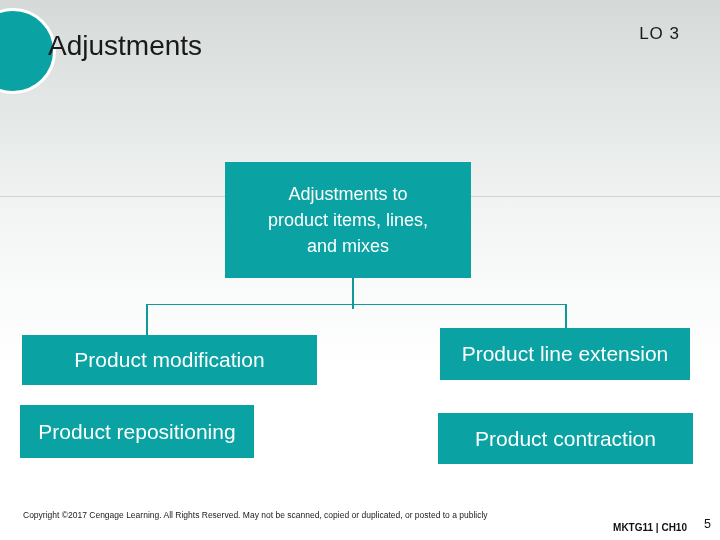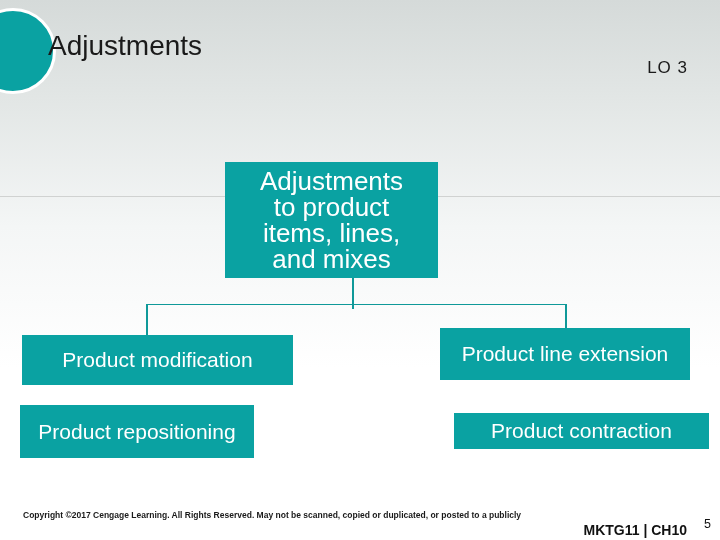--- a/index.html
+++ b/index.html
@@ -22,74 +22,72 @@
   .slide-title {
     position: absolute;
     left: 48px; top: 30px;
     font-size: 28px;
     font-weight: normal;
     color: #1a1a1a;
     white-space: nowrap;
   }
   .lo-badge {
     position: absolute;
-    right: 32px; top: 24px;
+    right: 40px; top: 24px;
     font-size: 17px;
     color: #1a1a1a;
     letter-spacing: 1px;
     white-space: nowrap;
-    margin-top: 34px;
   }
   .divider {
     position: absolute;
     left: 0; top: 196px;
     width: 720px; height: 1px;
     background: #d0d2d1;
   }
   .node {
     position: absolute;
     background: #0aa2a2;
     color: #ffffff;
     display: flex;
     align-items: center;
     justify-content: center;
     text-align: center;
   }
   .node-root {
     left: 225px; top: 162px;
-    width: 213px; height: 116px;
-    font-size: 26px;
+    width: 246px; height: 116px;
+    font-size: 18px;
     line-height: 26px;
     padding: 0 40px;
     box-sizing: border-box;
   }
   .node-child { font-size: 21px; }
-  #node-modification  { left: 22px;  top: 335px; width: 271px; height: 50px; }
+  #node-modification  { left: 22px;  top: 335px; width: 295px; height: 50px; }
   #node-extension     { left: 440px; top: 328px; width: 250px; height: 52px; }
   #node-repositioning { left: 20px;  top: 405px; width: 234px; height: 53px; }
-  #node-contraction   { left: 454px; top: 413px; width: 255px; height: 36px; }
+  #node-contraction   { left: 438px; top: 413px; width: 255px; height: 51px; }
   .connector { position: absolute; background: #0f9999; }
   .conn-stem   { left: 352px; top: 278px; width: 1.5px; height: 26px; }
   .conn-hbar   { left: 146px; top: 303.5px; width: 420px; height: 1.5px; }
   .conn-stub   { left: 352px; top: 304px; width: 1.5px; height: 5px; }
   .conn-left   { left: 146px; top: 304px; width: 1.5px; height: 32px; }
   .conn-right  { left: 565px; top: 304px; width: 1.5px; height: 25px; }
   .copyright {
     position: absolute;
     left: 23px; top: 509px;
     font-size: 8.5px;
     line-height: 13px;
     color: #1a1a1a;
     white-space: nowrap;
-    font-weight: bold;
   }
   .course-code {
     position: absolute;
     right: 33px; top: 522px;
-    font-size: 14px;
+    font-size: 10px;
     font-weight: bold;
     color: #111111;
     white-space: nowrap;
   }
   .page-number {
     position: absolute;
     right: 9px; top: 517px;
     font-size: 12.5px;
     color: #111111;
   }

